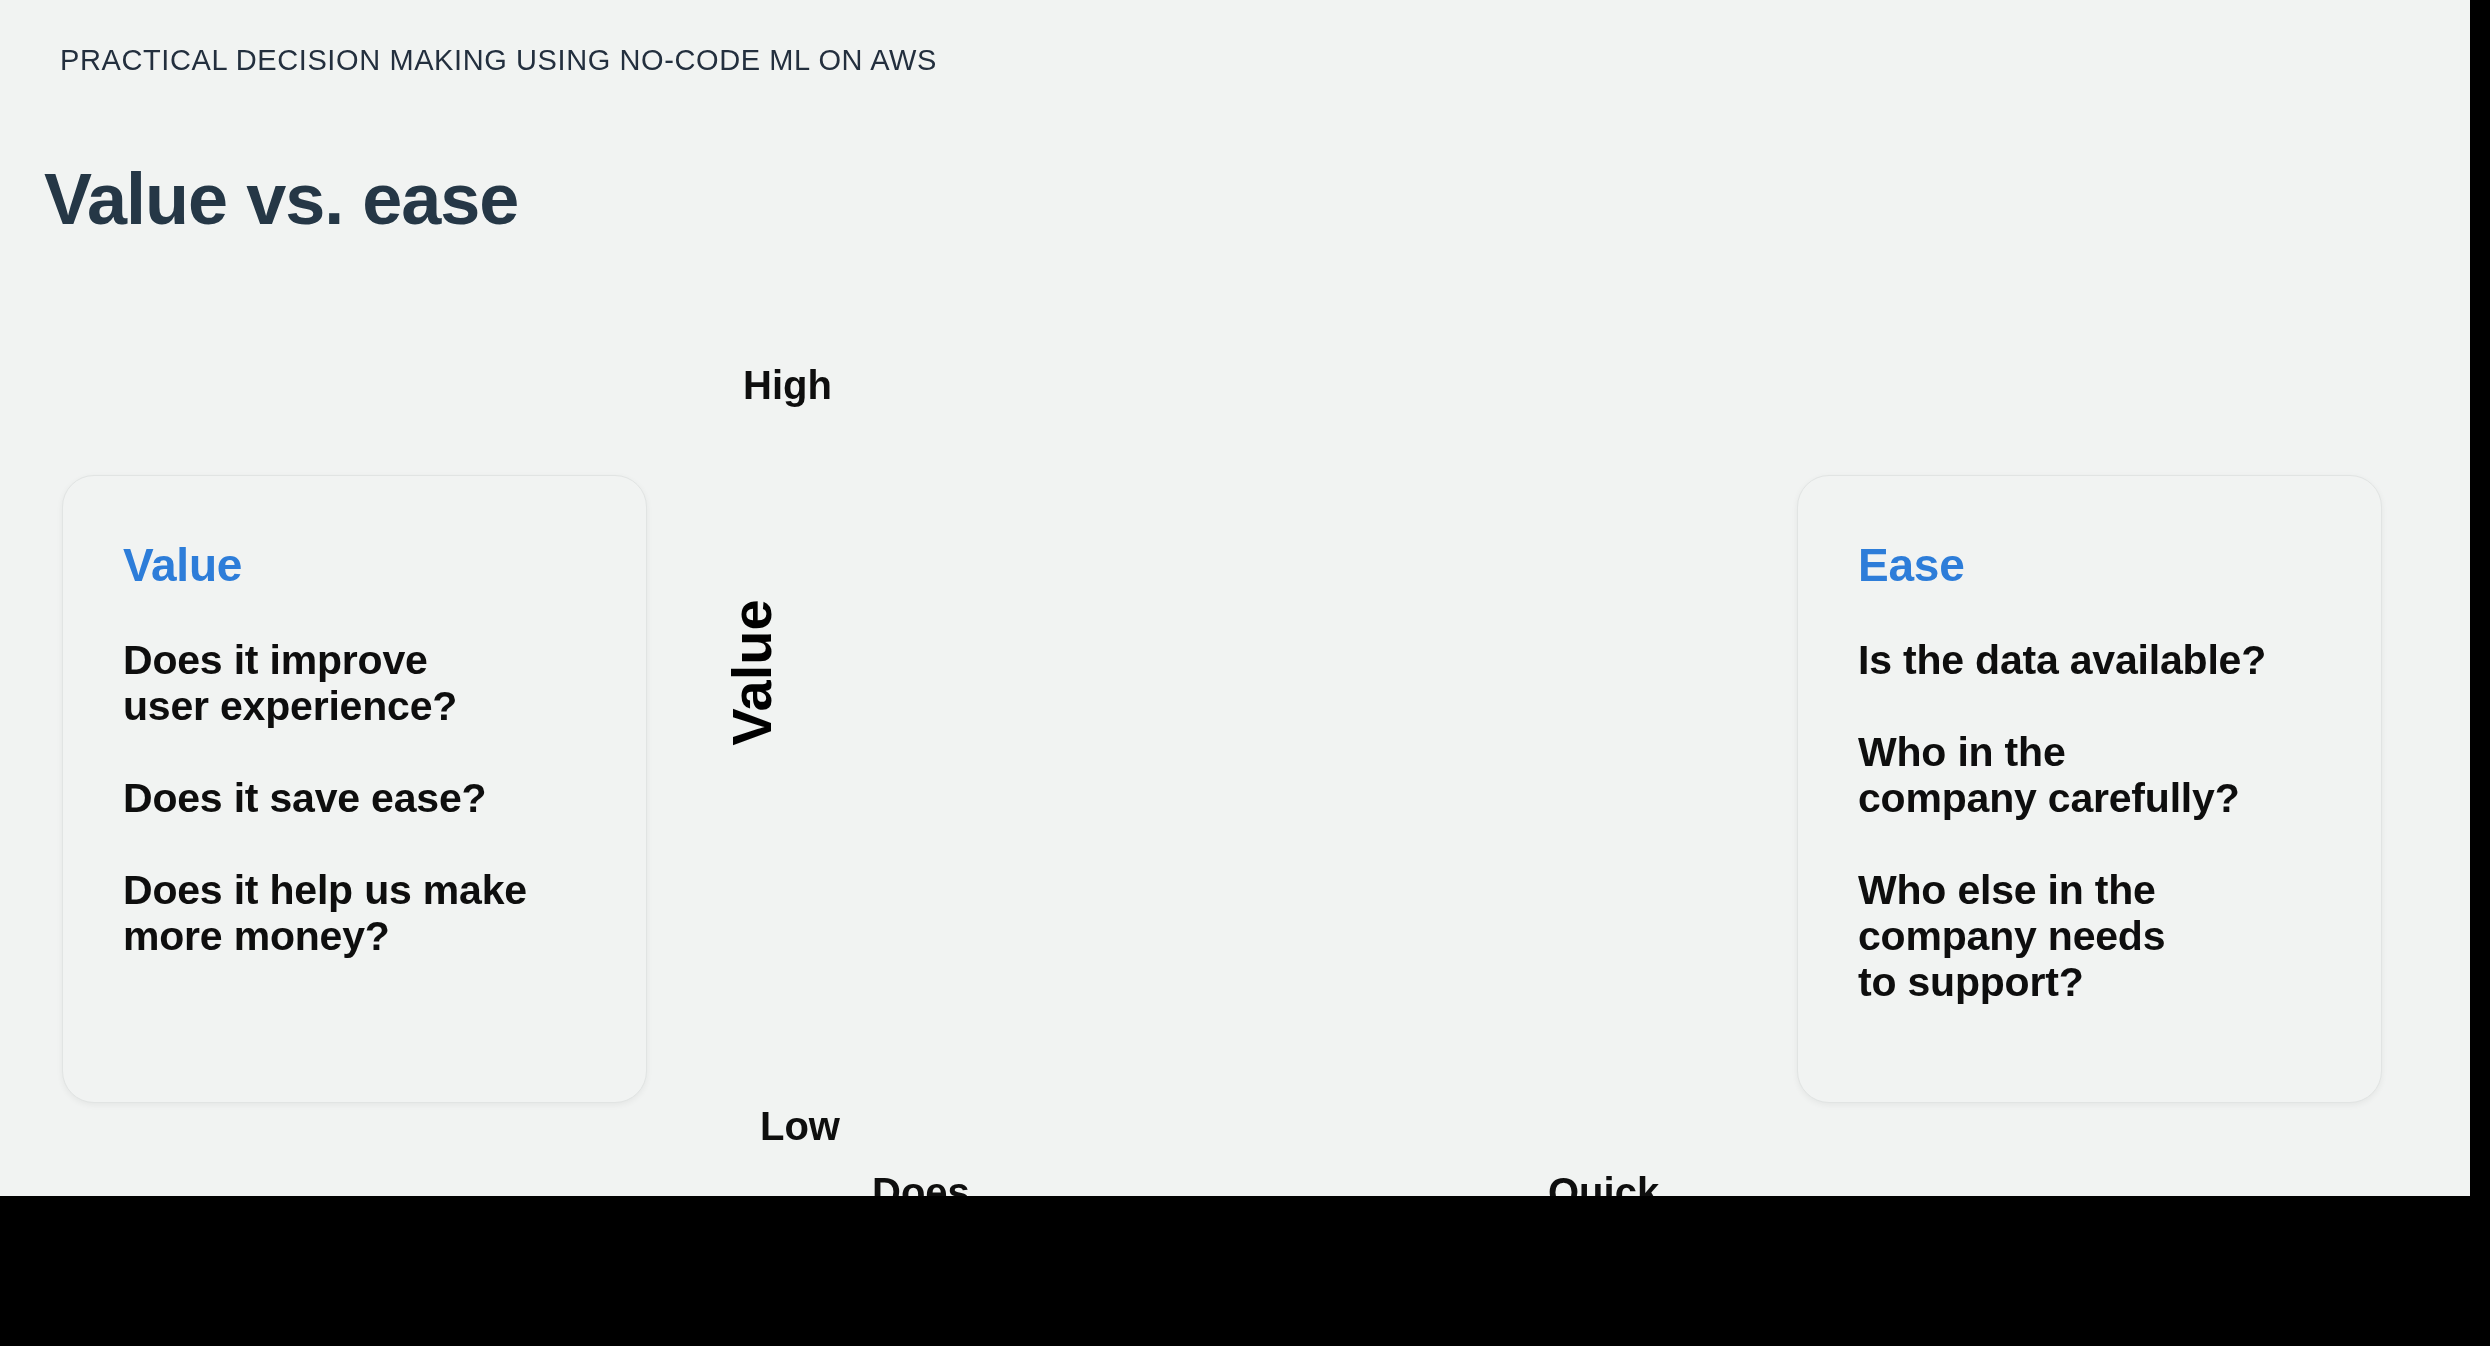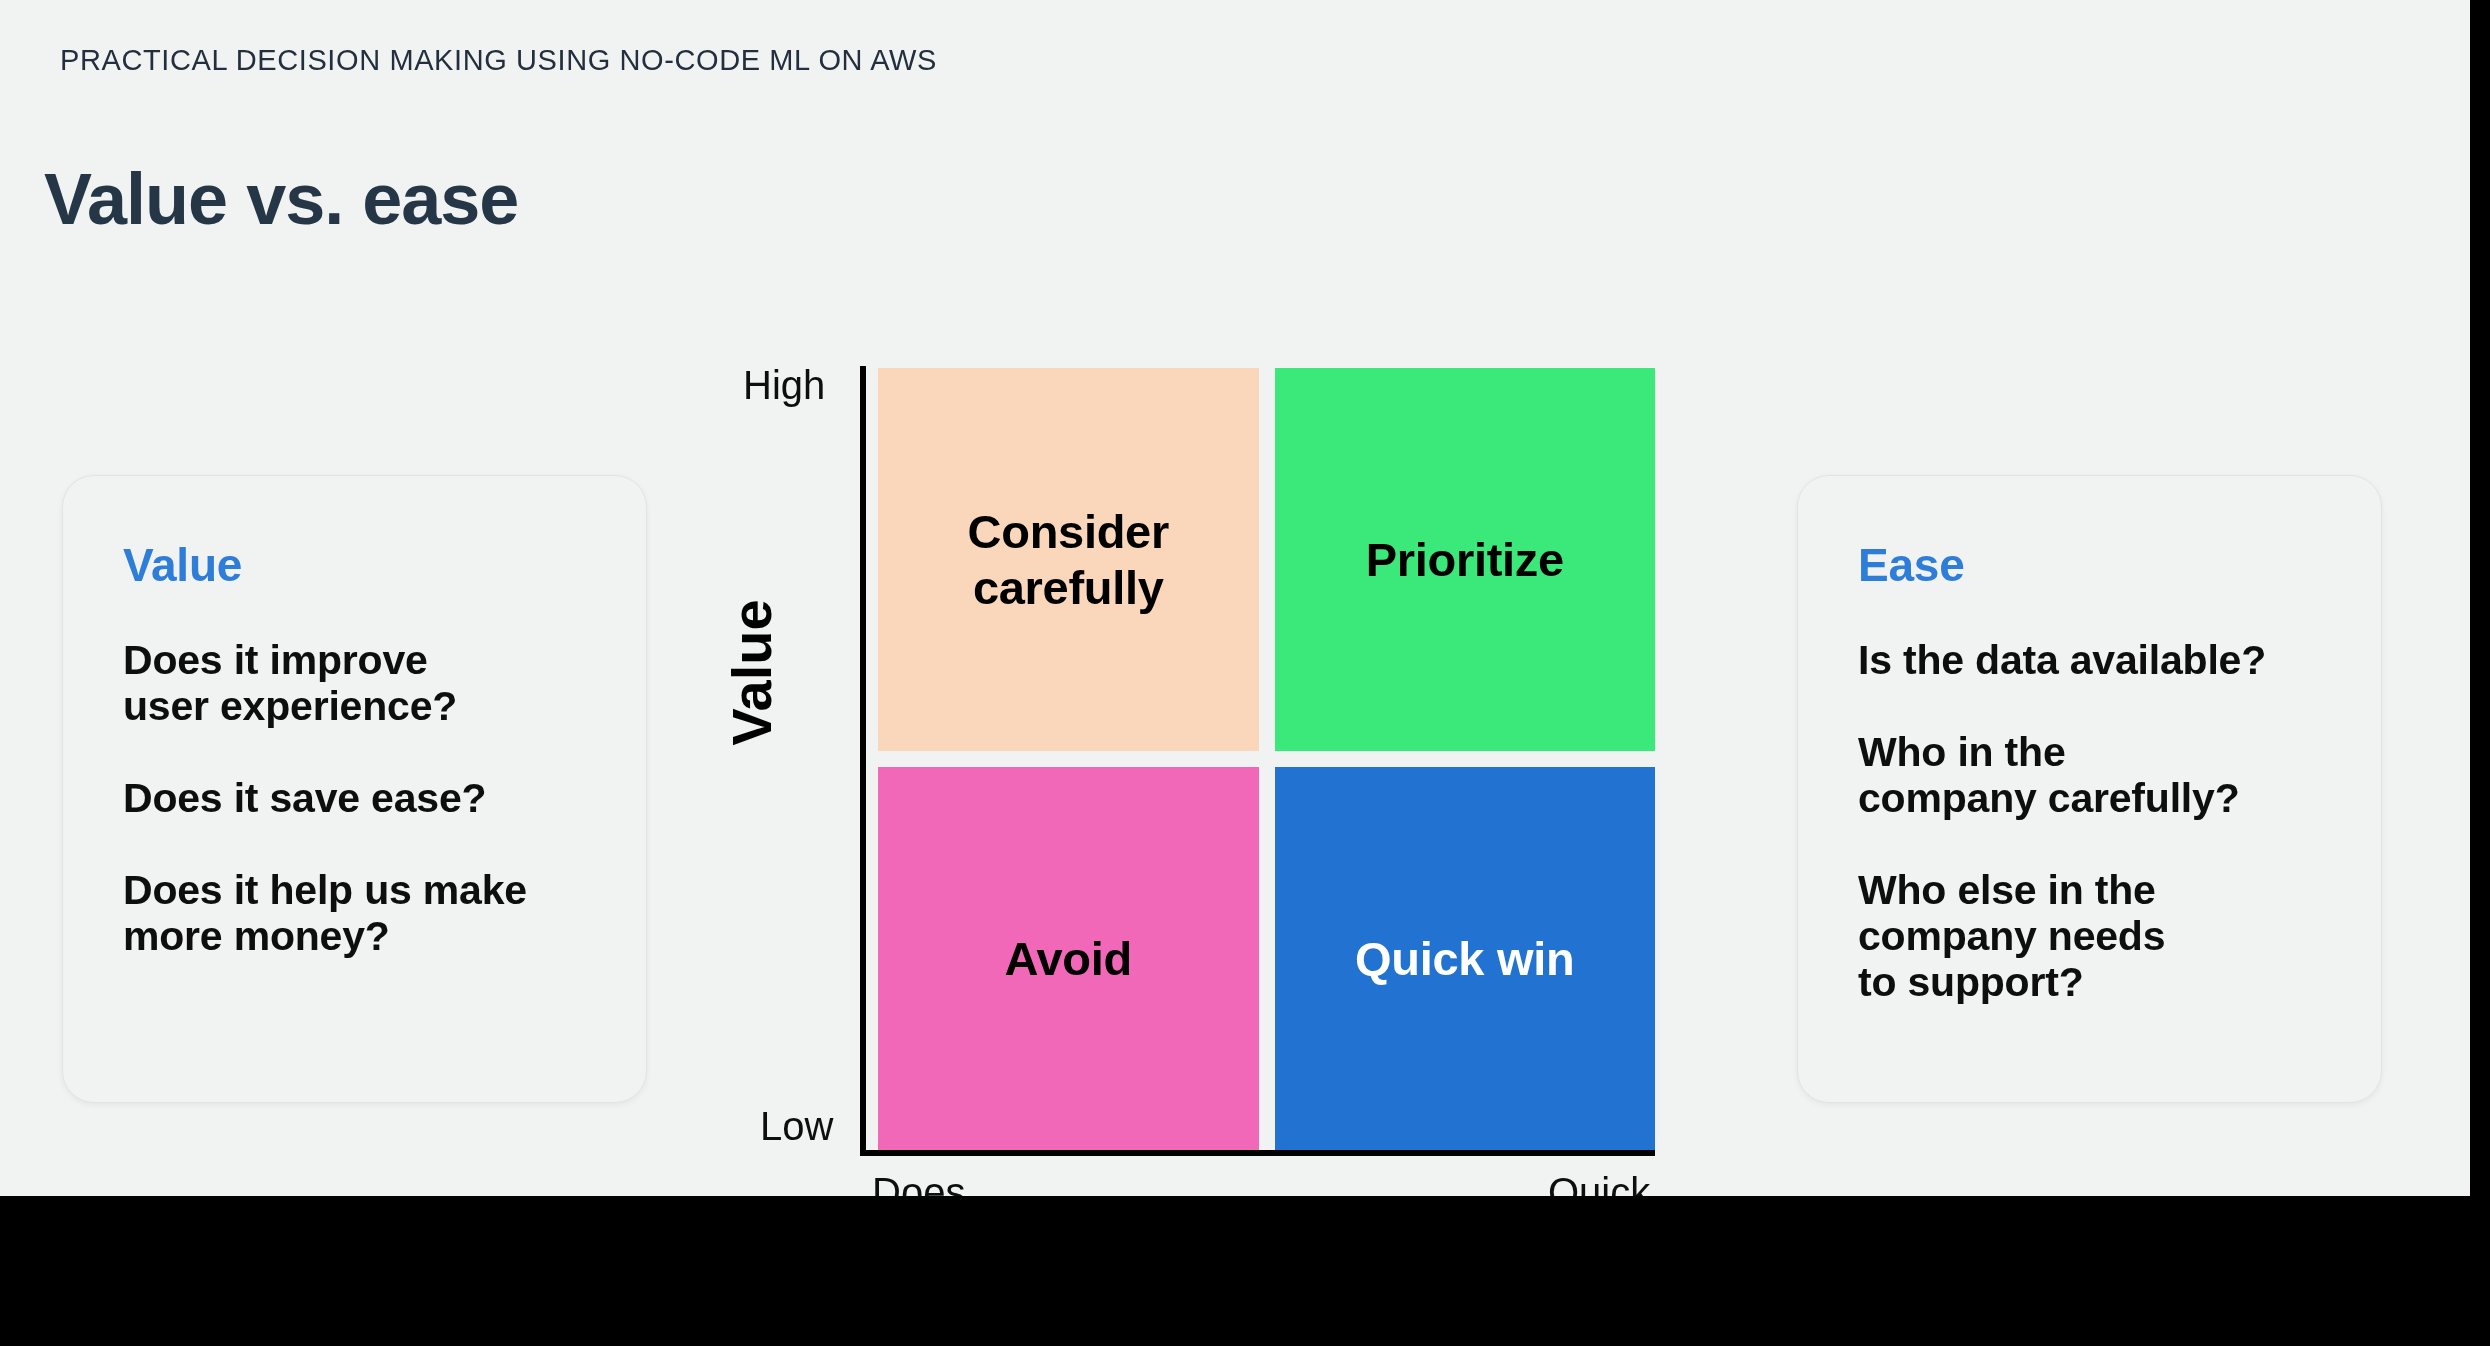--- a/index.html
+++ b/index.html
@@ -150,21 +150,21 @@
     font-size: 47px;
     font-weight: 700;
     line-height: 1.18;
     letter-spacing: -0.3px;
   }
 
   
   .tick {
     position: absolute;
     font-size: 40px;
-    font-weight: 400;
+    font-weight: 700;
     color: #0E0E0E;
     white-space: nowrap;
   }
   .tick-high { left: 743px; top: 363px; }
   .tick-low  { left: 760px; top: 1104px; }
   .tick-hard { left: 872px; top: 1170px; }
   .tick-easy { left: 1548px; top: 1170px; }
 
   
   .axis-title-y {
@@ -212,31 +212,20 @@
     <div class="card-list">
       <div class="card-item" style="white-space: pre-line;">Is the data available?</div>
       <div class="card-item" style="white-space: pre-line;">Who in the
 company carefully?</div>
       <div class="card-item" style="white-space: pre-line;">Who else in the
 company needs
 to support?</div>
     </div>
   </div>
 
-  <div id="matrix">
-    <div class="axis-line-y"></div>
-    <div class="axis-line-x"></div>
-    <div class="grid">
-      <div class="quadrant" style="white-space: pre-line; background: rgb(250, 214, 186); color: rgb(0, 0, 0);">Consider
-carefully</div>
-      <div class="quadrant" style="white-space: pre-line; background: rgb(59, 233, 123); color: rgb(0, 0, 0);">Prioritize</div>
-      <div class="quadrant" style="white-space: pre-line; background: rgb(242, 104, 184); color: rgb(0, 0, 0);">Avoid</div>
-      <div class="quadrant" style="white-space: pre-line; background: rgb(34, 114, 210); color: rgb(255, 255, 255);">Quick win</div>
-    </div>
-  </div>
 
   <div class="tick tick-high">High</div>
   <div class="tick tick-low">Low</div>
   <div class="tick tick-hard">Does</div>
   <div class="tick tick-easy">Quick</div>
 
   <div class="axis-title-y">Value</div>
   <div class="axis-title-x">Ease</div>
 
 </div>

